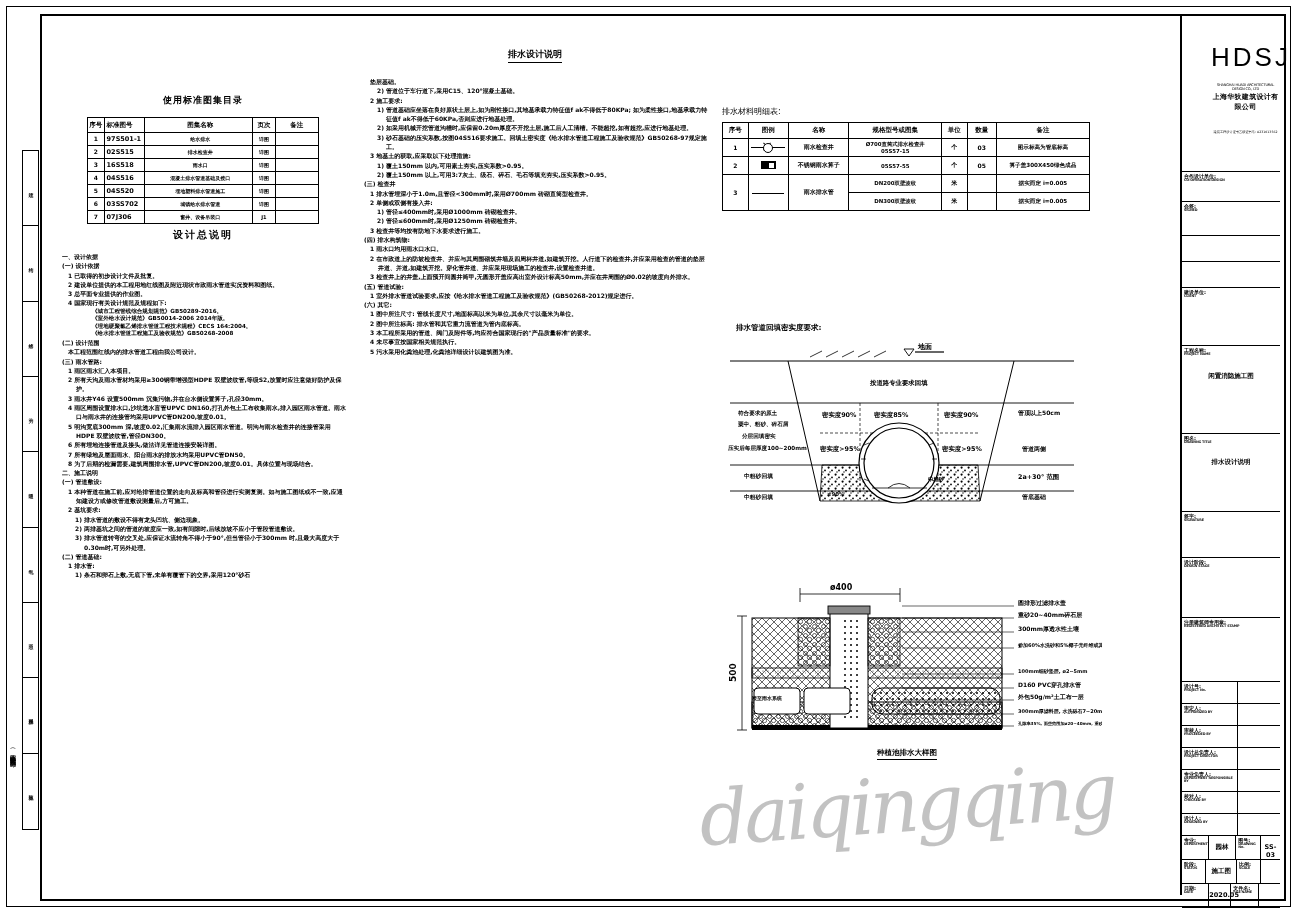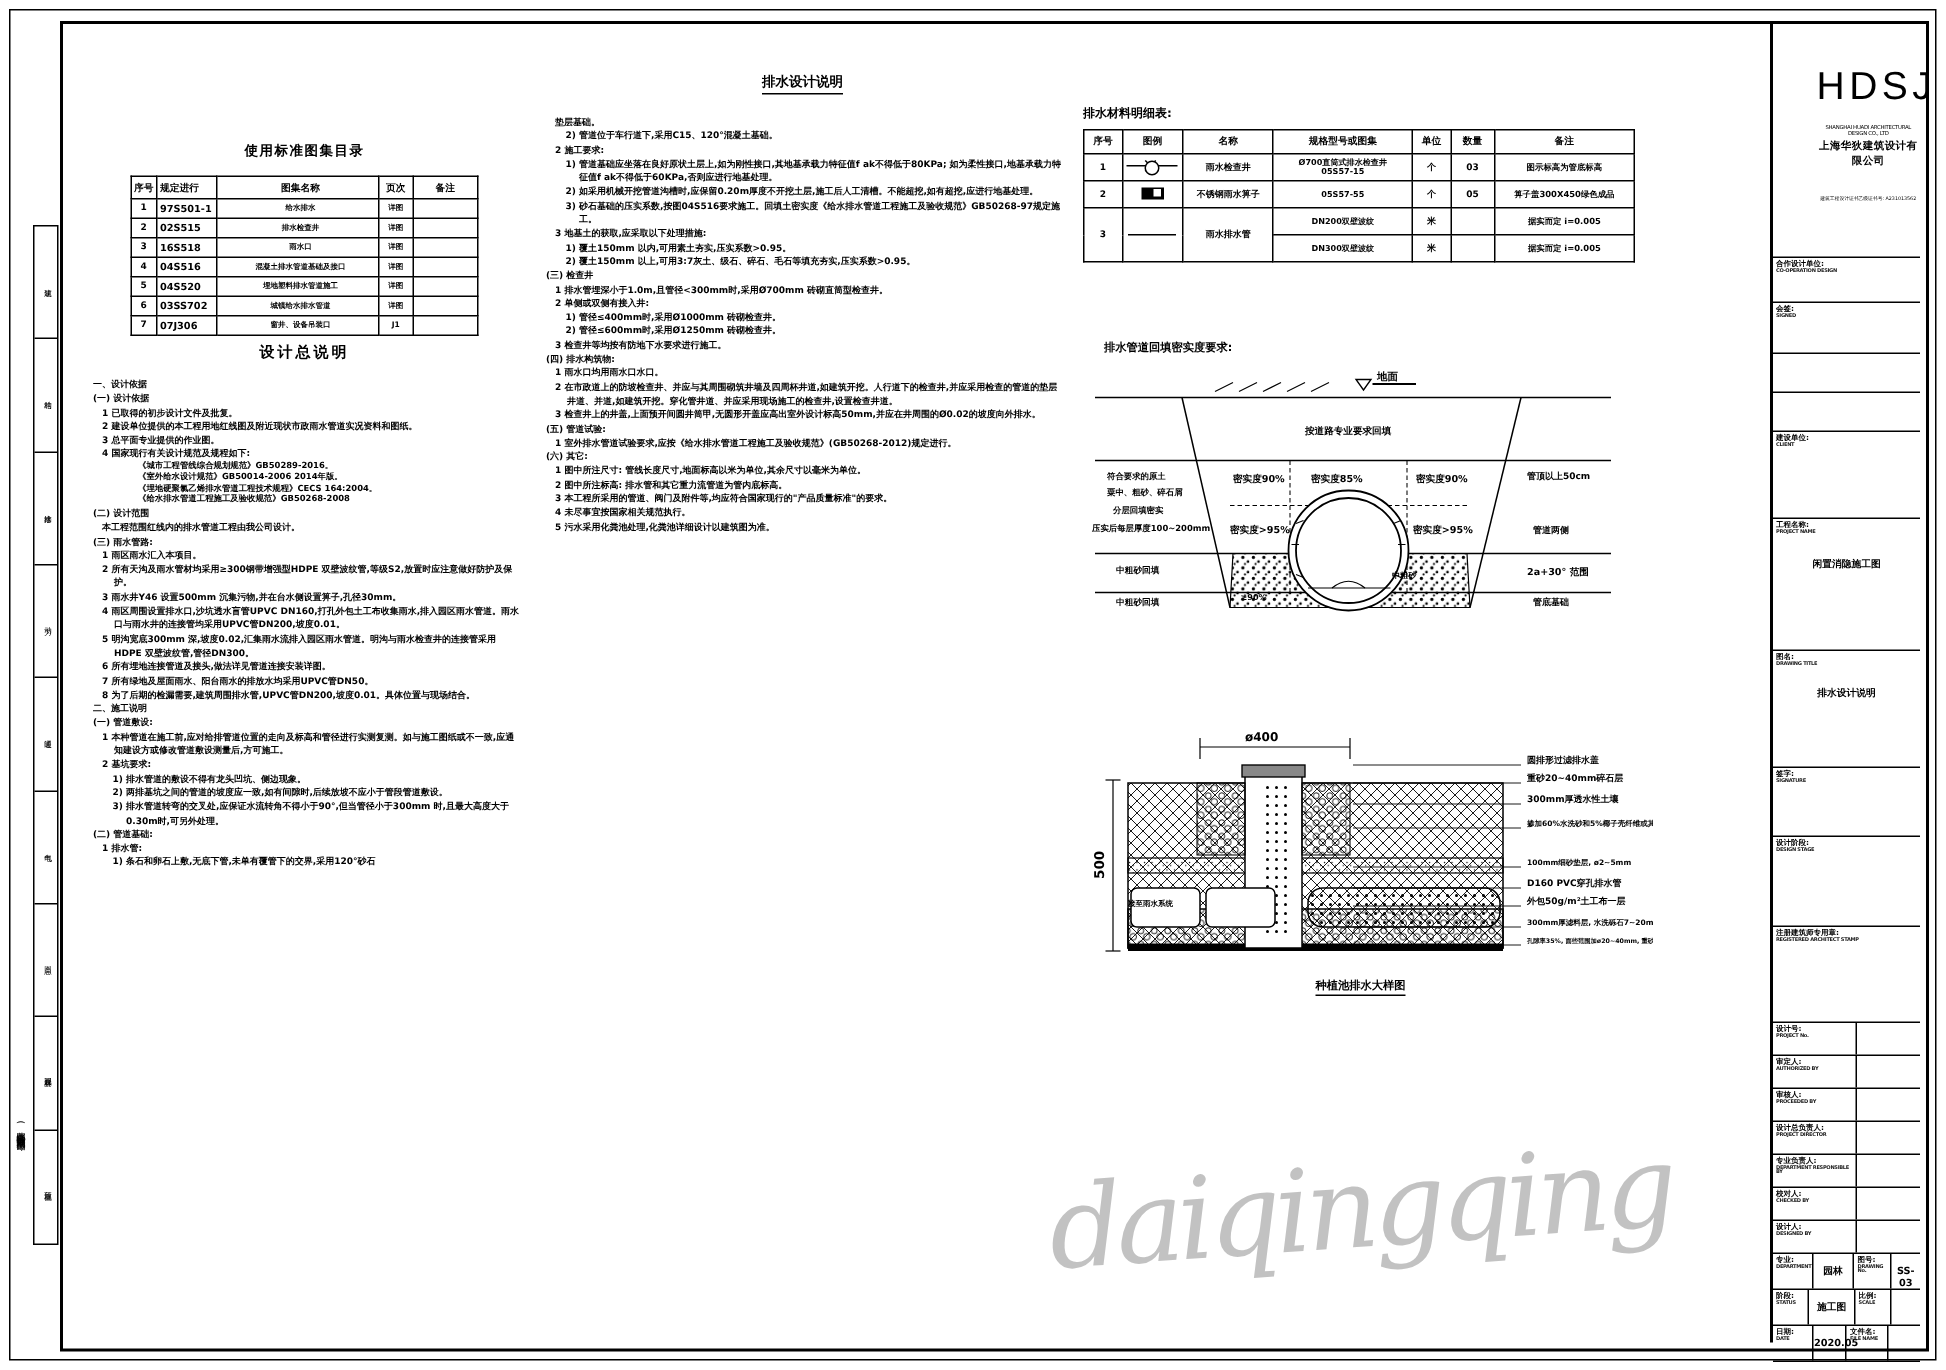--- a/index.html
+++ b/index.html
@@ -39,21 +39,21 @@
   .notes .lvl3{margin-left:26px;text-indent:-9px;}
   .notes .std-ref{margin-left:34px;font-size:5.6px;line-height:1.35;}
 
   
   .col2{position:absolute;left:360px;top:22px;width:350px;}
   .col2 .doc-title{font-size:9px;font-weight:bold;text-align:center;margin-top:26px;}
   .col2 .notes{margin-top:14px;}
 
   
   .col3{position:absolute;left:722px;top:22px;width:450px;}
-  .mat-label{font-size:8px;font-weight:bold;margin-top:48px;}
+  .mat-label{font-size:8px;font-weight:normal;margin-top:84px;}
   table.mat{border-collapse:collapse;margin-top:5px;font-size:6px;width:368px;}
   table.mat th,table.mat td{border:1px solid #000;text-align:center;vertical-align:middle;padding:1px 1px;font-weight:bold;}
   table.mat th{height:13px;font-size:6.5px;}
   table.mat td{height:15px;}
   .m-no{width:24px;}
   .m-sym{width:38px;}
   .m-name{width:62px;}
   .m-spec{width:96px;font-size:5.4px;}
   .m-unit{width:24px;}
   .m-qty{width:28px;}
@@ -64,21 +64,21 @@
   .sym-manhole:before{content:"";position:absolute;left:0;top:4px;width:34px;height:1.2px;background:#000;}
   .sym-manhole:after{content:"";position:absolute;left:12px;top:0.5px;width:8px;height:8px;border:1.2px solid #000;border-radius:50%;background:#fff;}
   .sym-x{position:absolute;left:12px;top:0.5px;width:8px;height:8px;}
   .sym-x i{position:absolute;left:-1px;top:3.4px;width:10px;height:1.1px;background:#000;transform:rotate(45deg);}
   .sym-x i+i{transform:rotate(-45deg);}
   .sym-grate{display:inline-block;width:15px;height:8px;background:#000;position:relative;}
   .sym-grate:after{content:"";position:absolute;right:1.5px;top:1.5px;width:5px;height:5px;background:#fff;}
   .sym-pipe{display:inline-block;width:32px;height:0;border-top:1.8px solid #000;vertical-align:middle;}
 
   
-  .trench-wrap{position:relative;margin-top:52px;width:360px;height:205px;}
+  .trench-wrap{position:relative;margin-top:112px;width:360px;height:205px;}
   .trench-title{font-size:7.5px;font-weight:bold;position:absolute;left:14px;top:0;}
   .detail-title{font-size:7.5px;font-weight:bold;text-align:right;}
 
   
   .plant-wrap{position:relative;margin-top:42px;width:380px;height:220px;}
 
   
   .tbrow{border-bottom:1px solid #000;box-sizing:border-box;position:relative;}
   .tblabel{font-size:5px;font-weight:bold;line-height:1.05;padding:1.5px 0 0 2px;}
   .tblabel em{display:block;font-style:normal;font-size:3.4px;color:#222;letter-spacing:-0.2px;}
@@ -136,21 +136,21 @@
         <span>概预算</span>
       </div>
     </div>
 
   <div class="col1">
     <div class="cat-title">使用标准图集目录</div>
     <table class="std">
       <thead>
           <tr id="std-head">
             <th class="c-no">序号</th>
-            <th class="c-code">规定进行</th>
+            <th class="c-code">标准图号</th>
             <th class="c-name">图集名称</th>
             <th class="c-page">页次</th>
             <th class="c-rem">备注</th>
           </tr>
         </thead>
       <tbody id="std-body">
           <tr>
             <td class="c-no">1</td>
             <td class="c-code">97S501-1</td>
             <td class="c-name">给水排水</td>

